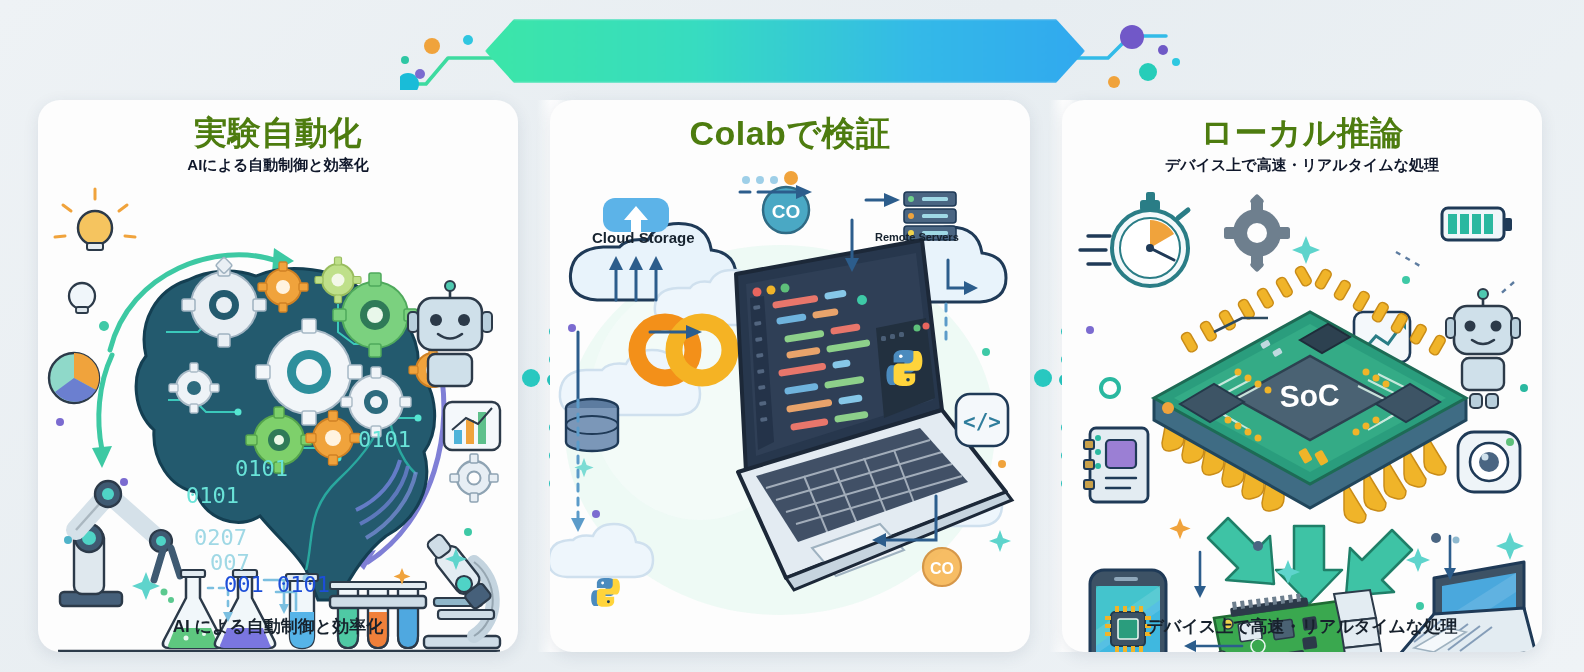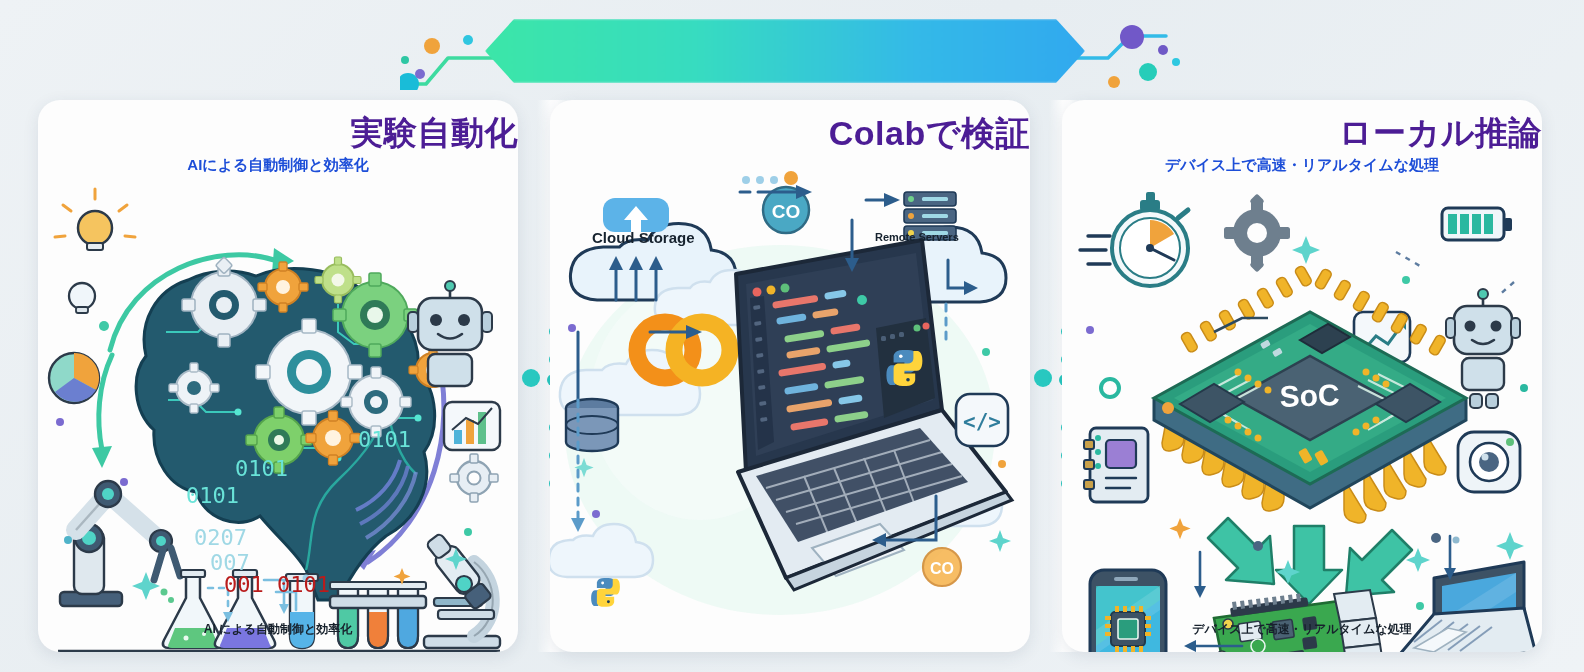--- a/index.html
+++ b/index.html
@@ -63,33 +63,33 @@
     border-radius: 22px;
     box-shadow: 0 4px 16px rgba(40,60,90,0.10);
     overflow: hidden;
   }
   #panel-1 { left: 38px; }
   #panel-2 { left: 550px; }
   #panel-3 { left: 1062px; }
 
   .panel-head { position: absolute; top: 14px; left: 0; width: 100%; text-align: center; }
   .panel-title {
-    font-size: 33px; font-weight: bold; color: #4c1d95;
-    letter-spacing: 0.5px; line-height: 1.15; text-align: right;
+    font-size: 33px; font-weight: bold; color: #4d7c0f;
+    letter-spacing: 0.5px; line-height: 1.15;
   }
   .panel-sub {
-    font-size: 15px; font-weight: bold; color: #1d4ed8;
+    font-size: 15px; font-weight: bold; color: #0f172a;
     margin-top: 4px;
   }
   #panel-2 .panel-title { font-size: 34px; }
   #panel-3 .panel-title { font-size: 33px; }
 
   .panel-caption {
     position: absolute; bottom: 14px; left: 0; width: 100%;
-    text-align: center; font-size: 12px; font-weight: bold; color: #17212c;
+    text-align: center; font-size: 17px; font-weight: bold; color: #17212c;
   }
   #panel-2 .panel-caption { font-size: 14px; }
 
   .panel-art { position: absolute; inset: 0; }
 
   
   .connector { position: absolute; top: 100px; width: 72px; height: 552px; }
   #conn-1 { left: 518px; }
   #conn-2 { left: 1030px; }
   .dotcol {
@@ -446,21 +446,21 @@
         <circle cx="22" cy="322" r="4" fill="#7b6bd0"></circle>
         <circle cx="86" cy="382" r="4" fill="#7b6bd0"></circle>
       </svg>
 
       
       <div class="bin" style="left:197px; top:356px; font-size:22px;">0101</div>
       <div class="bin" style="left:148px; top:383px; font-size:22px;">0101</div>
       <div class="bin" style="left:320px; top:327px; font-size:22px;">0101</div>
       <div class="bin" style="left:156px; top:425px; font-size:22px; color:#9fd8e5;">0207</div>
       <div class="bin" style="left:172px; top:450px; font-size:22px; color:#9fd8e5;">007</div>
-      <div class="bin" style="left:186px; top:472px; font-size:22px; color:#b91c1c;">001 0101</div>
+      <div class="bin" style="left:186px; top:472px; font-size:22px; color:#1d4ed8;">001 0101</div>
     </div>
 
     <div class="panel-caption">AI による自動制御と効率化</div>
   </div>
 
   <div class="connector" id="conn-1">
     <div class="dotcol"></div>
     <div class="cdot" style="left:31px; top:226px; width:11px; height:11px;"></div>
     <div class="cdot" style="left:31px; top:254px; width:11px; height:11px;"></div>
     <div class="cdot" style="left:8px;  top:238px; width:16px; height:16px; opacity:0;"></div>

